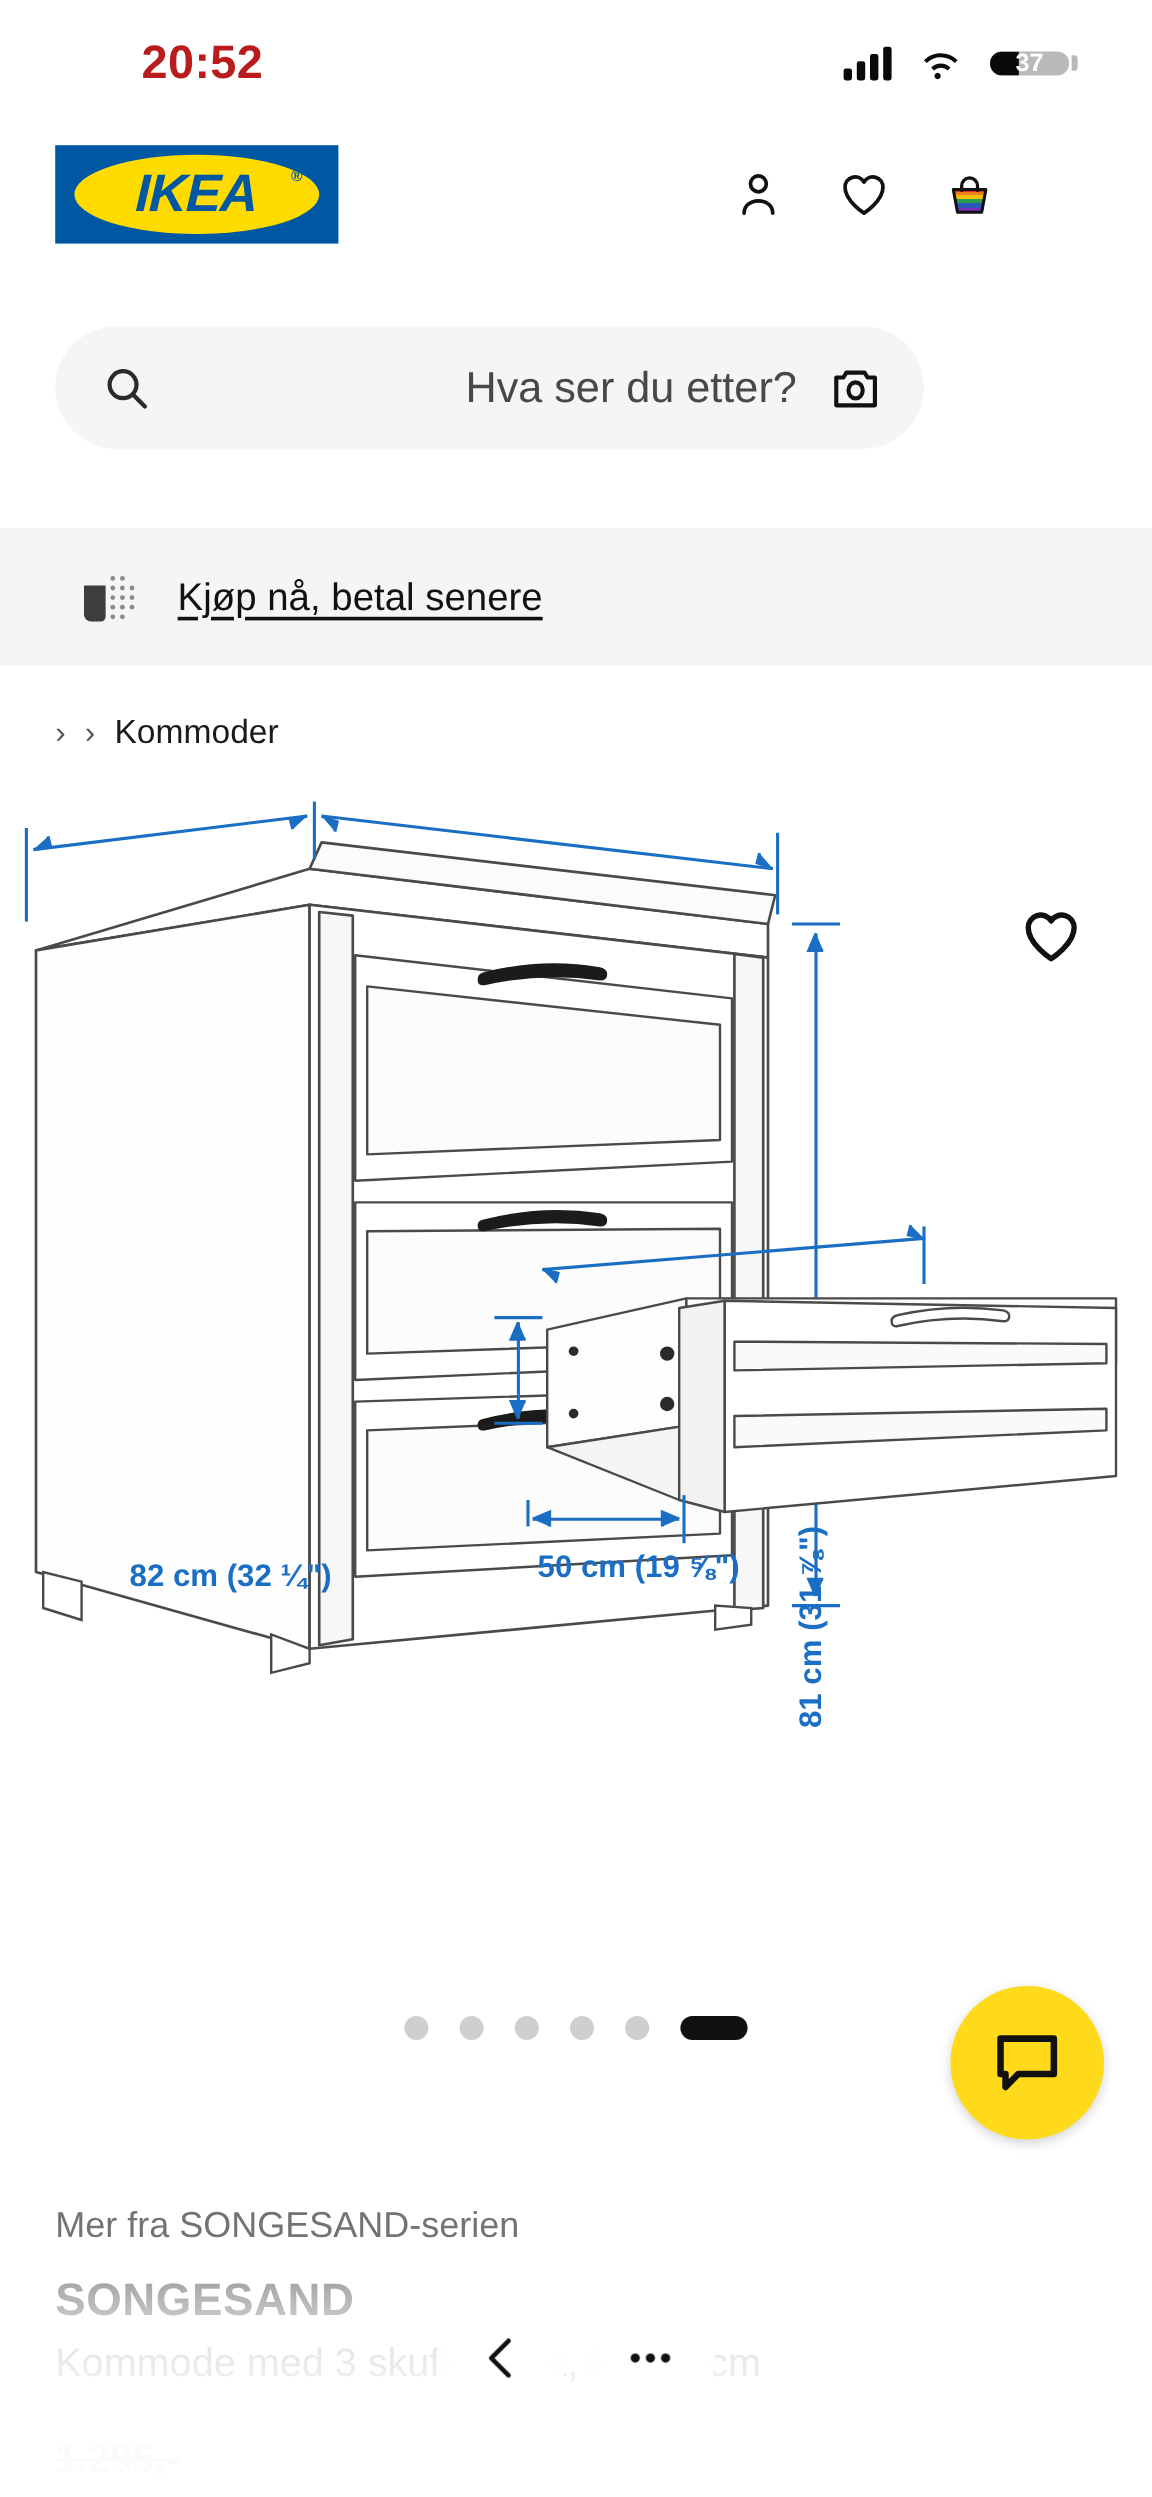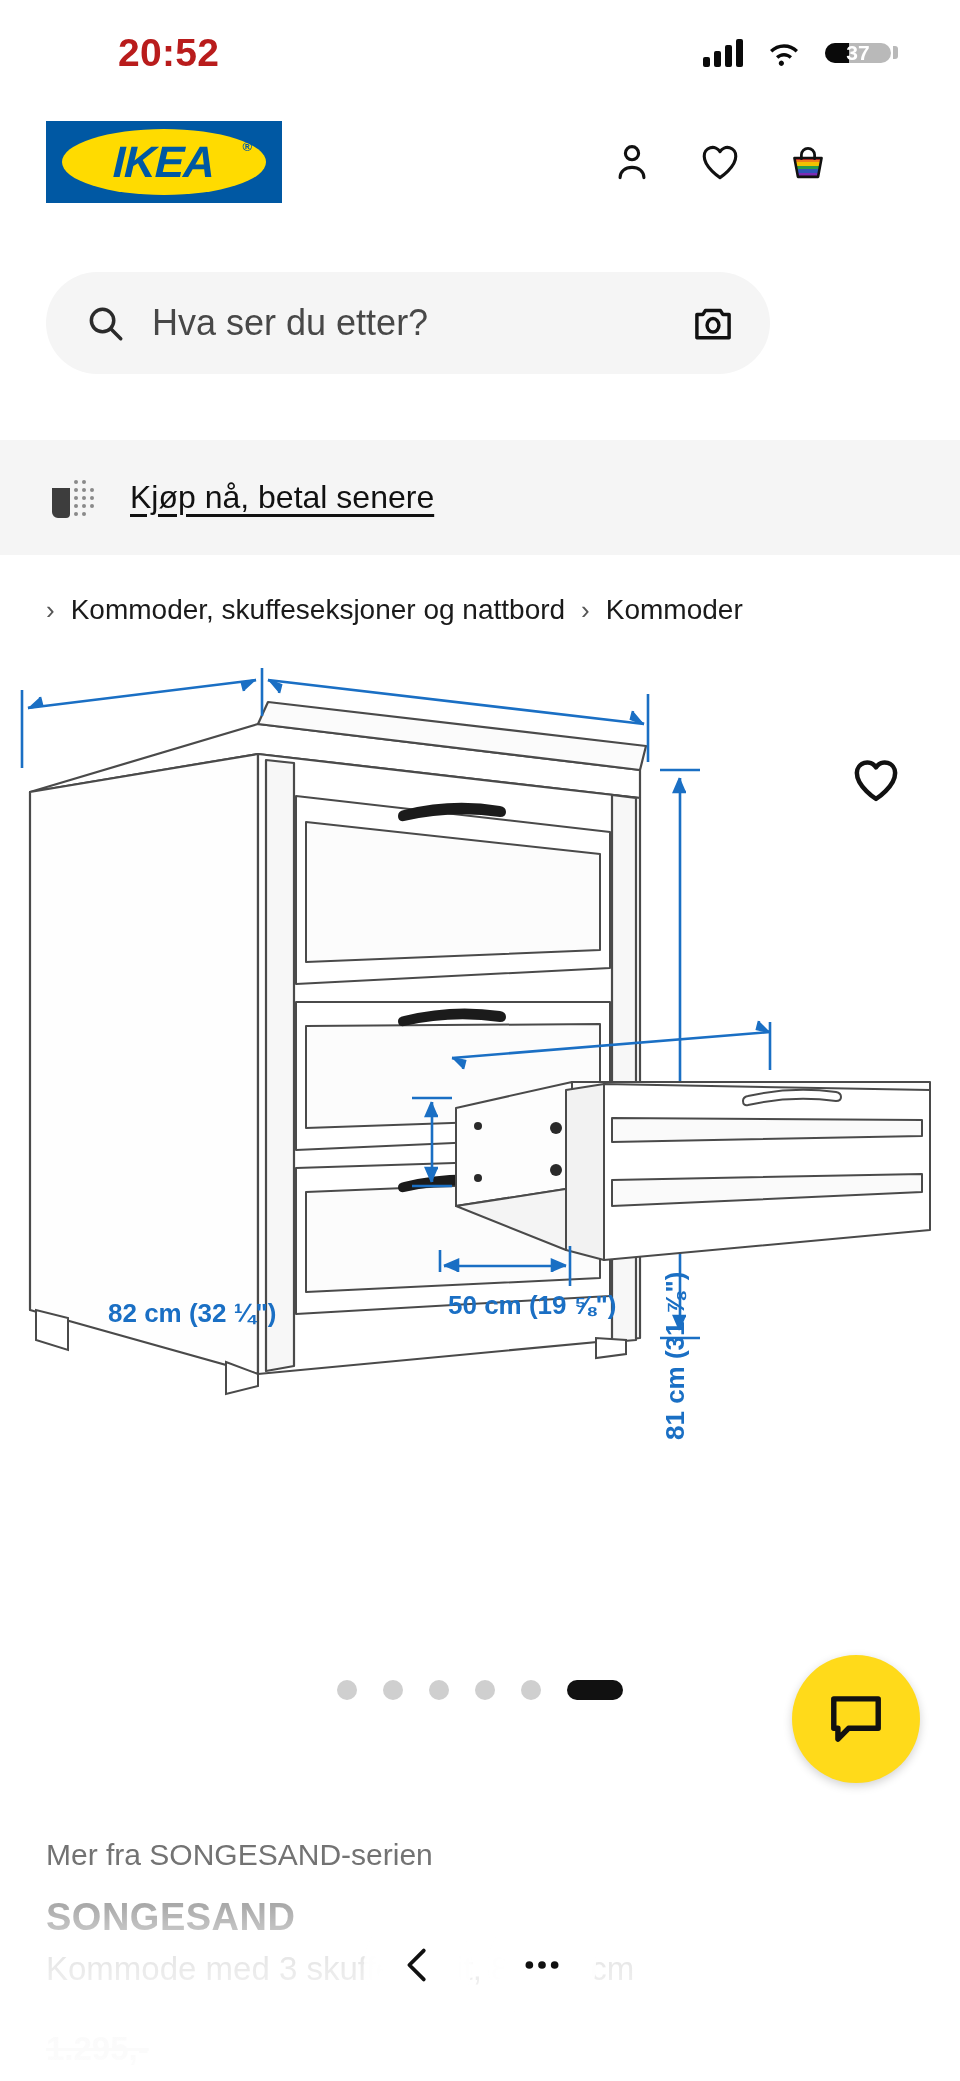--- a/index.html
+++ b/index.html
@@ -62,34 +62,34 @@
     position:absolute; right:14px; top:10px;
     font-size:13px; color:#0058a3; font-weight:700;
   }
   .header-icons{ display:flex; align-items:center; gap:44px; }
   .hicon{ width:44px; height:44px; display:flex; align-items:center; justify-content:center; }
   .burger{ width:42px; display:flex; flex-direction:column; gap:8px; }
   .burger span{ display:block; height:5px; background:#111; border-radius:1px; }
 
   
   .search-wrap{
-    position:absolute; top:272px; left:0; width:816px; padding:0 46px;
+    position:absolute; top:272px; left:0; width:816px; padding:0 46px;text-align:right;
   }
   .search-bar{
     height:102px; background:#f5f5f5; border-radius:51px;
     display:flex; align-items:center; padding:0 34px 0 38px; gap:26px;
   }
   .search-placeholder{
     flex:1; font-size:36px; color:#484848; font-weight:400;
   }
 
   
   .promo{
     position:absolute; top:440px; left:0; width:960px; height:115px;
-    background:#f5f5f5; display:flex; align-items:center; gap:28px; padding:0 46px;
+    background:#f5f5f5; display:flex; align-items:center; gap:28px; padding:0 64px;
   }
   .promo-link{
     font-size:32px; color:#111; text-decoration:underline; text-underline-offset:6px;
   }
 
   
   .crumbs{
     position:absolute; top:575px; left:0; width:960px; height:70px;
     display:flex; align-items:center; gap:16px; padding:0 46px; white-space:nowrap;
   }
@@ -272,21 +272,20 @@
       <circle cx="15" cy="21" r="1"></circle>
         <circle cx="19" cy="21" r="1"></circle>
     </g>
   </svg>
   <span class="promo-link">Kjøp nå, betal senere</span>
 </div>
 
 <nav class="crumbs">
 
   <span class="crumb-sep">›</span>
-  <span class="crumb">Kommoder, skuffeseksjoner og nattbord</span>
   <span class="crumb-sep">›</span>
   <span class="crumb">Kommoder</span>
 </nav>
 
 <div class="gallery">
   <svg class="drawing" viewBox="0 0 960 1020">
     <g stroke="#4a4a4a" stroke-width="2.2" fill="#ffffff" stroke-linejoin="round">
 
       <path d="M30 142 L258 74 L640 120 L640 148 L258 104 Z"></path>
       <path d="M258 74 L640 120 L646 96 L268 52 Z" fill="#fbfbfb"></path>

